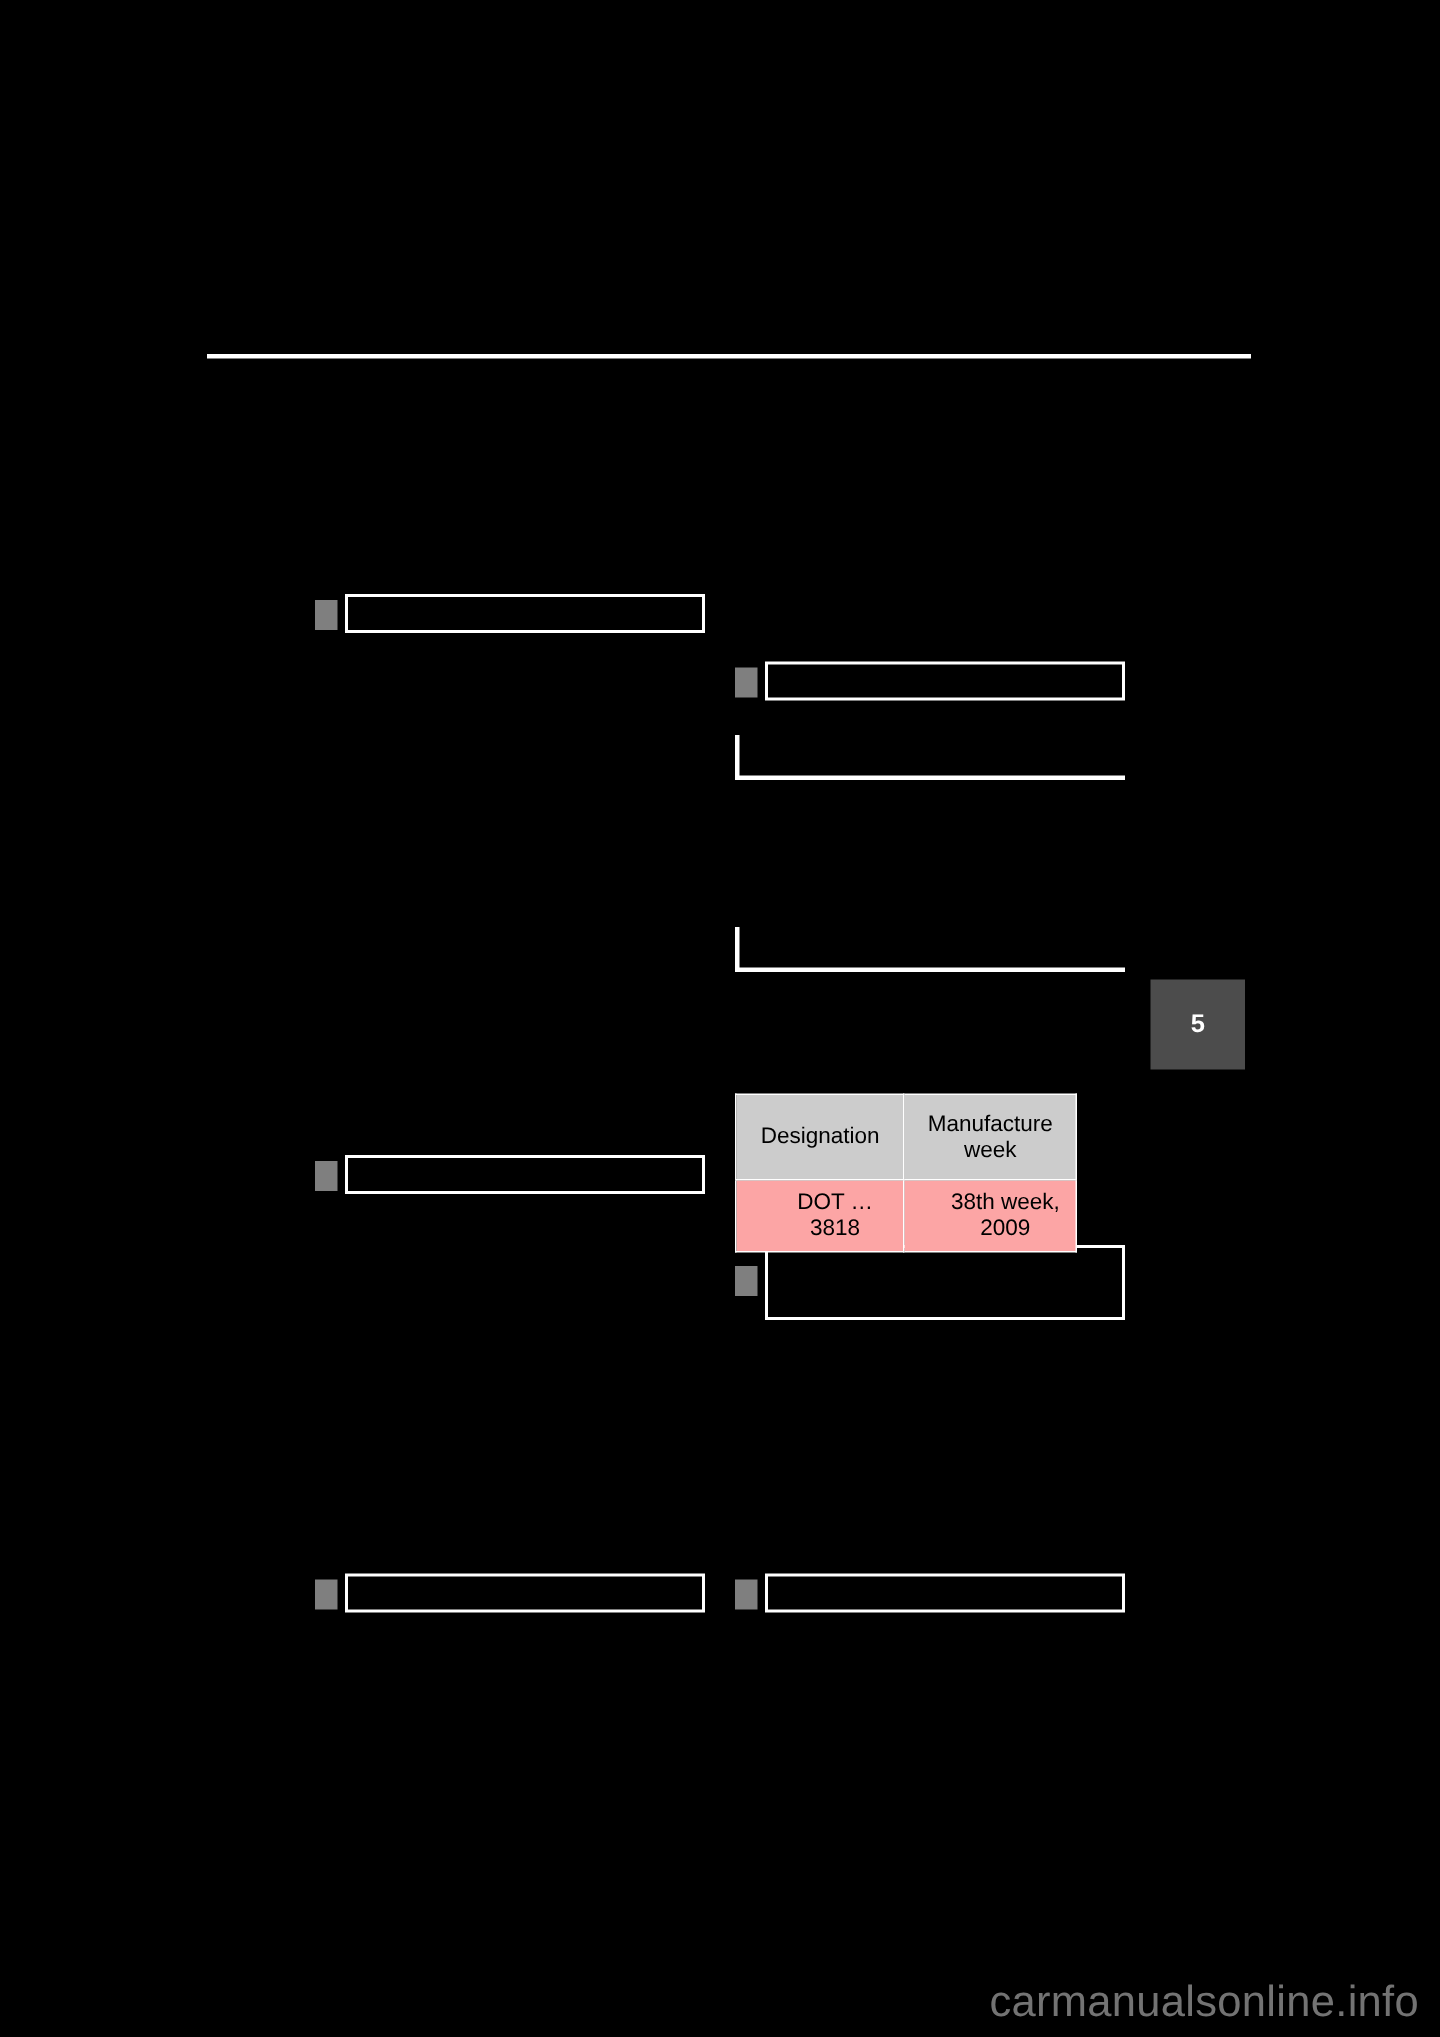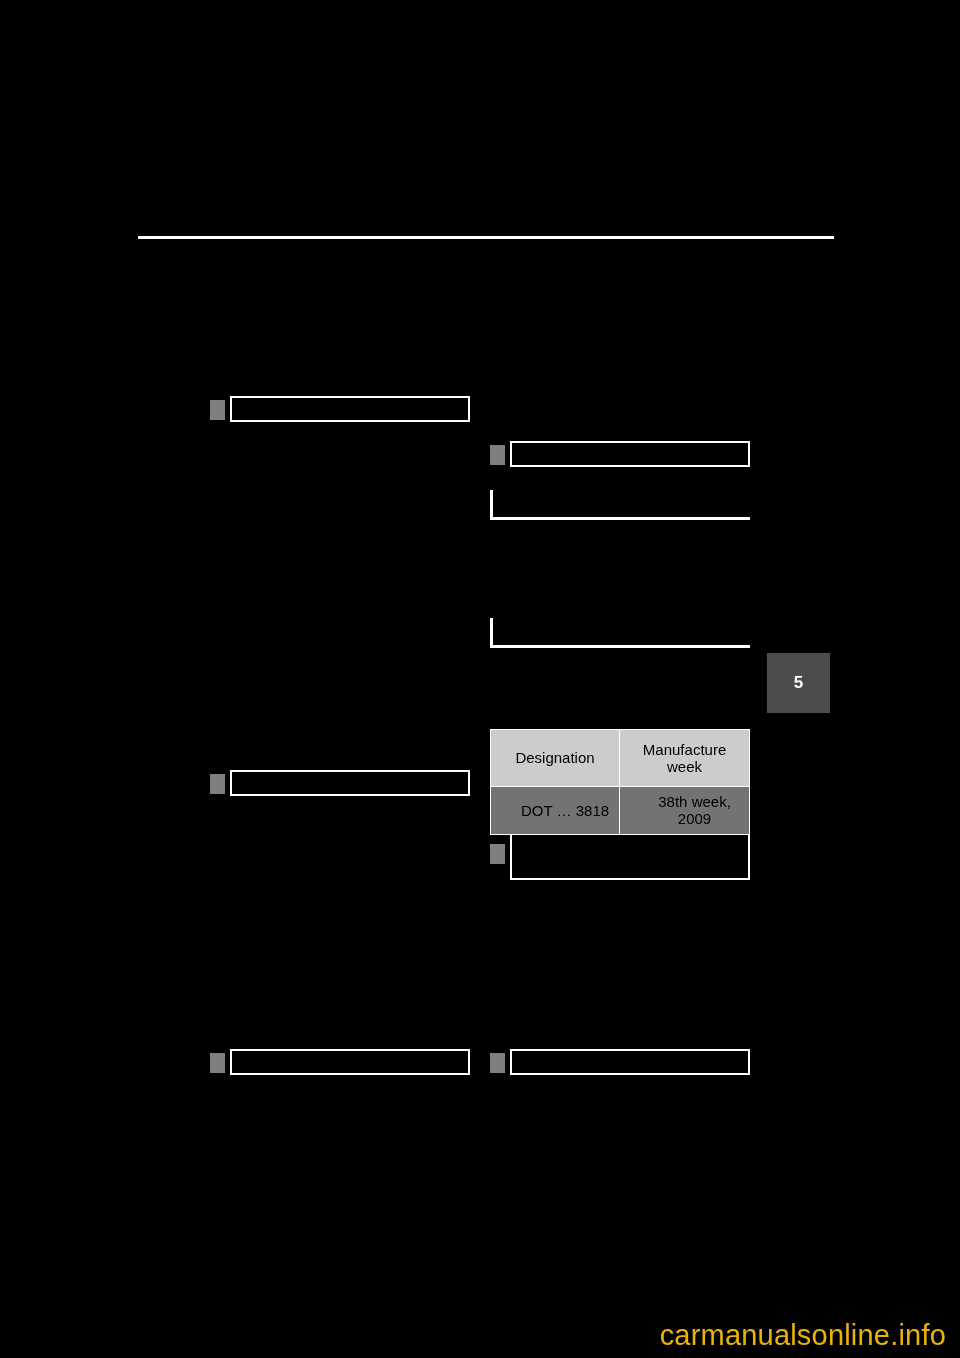--- a/index.html
+++ b/index.html
@@ -112,51 +112,51 @@
     top: 27px;
     height: 3px;
     background: #ffffff;
   }
 
   
   .tbl {
     position: absolute;
     left: 490px;
     top: 729px;
-    width: 260px;
+    width: 228px;
     border-collapse: collapse;
     font-size: 15px;
   }
   .tbl th, .tbl td {
     border: 1px solid #ffffff;
     padding: 6px 4px;
     text-align: center;
     color: #000000;
     line-height: 1.15;
   }
   .tbl th {
     background: #cccccc;
     font-weight: normal;
     height: 44px;
   }
   .tbl td {
-    background: #737373;
+    background: #fca5a5;
     height: 22px;
     padding-left: 24px;
   }
   .tbl .col-desig { width: 130px; }
   .tbl .col-date  { width: 130px; }
 
   
   .watermark {
     position: absolute;
     right: 14px;
     bottom: 6px;
     font-size: 29px;
-    color: #eab308;
+    color: #737373;
     letter-spacing: 0.2px;
     font-family: "Liberation Sans", sans-serif;
   }
 </style>
 </head>
 <body>
 
 <div class="page">
 
   <div class="header-rule"></div>

